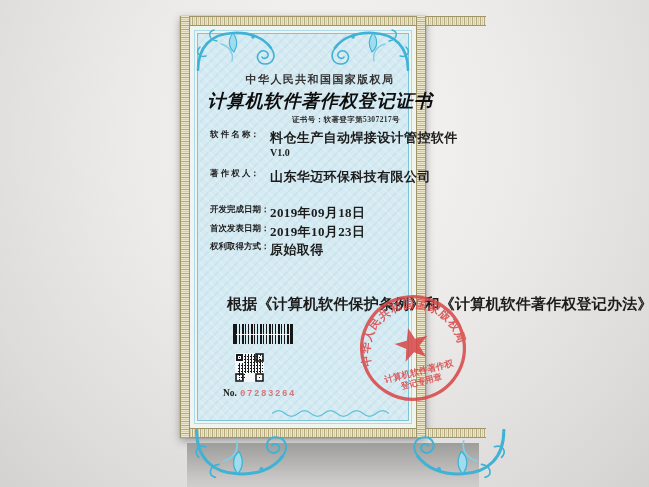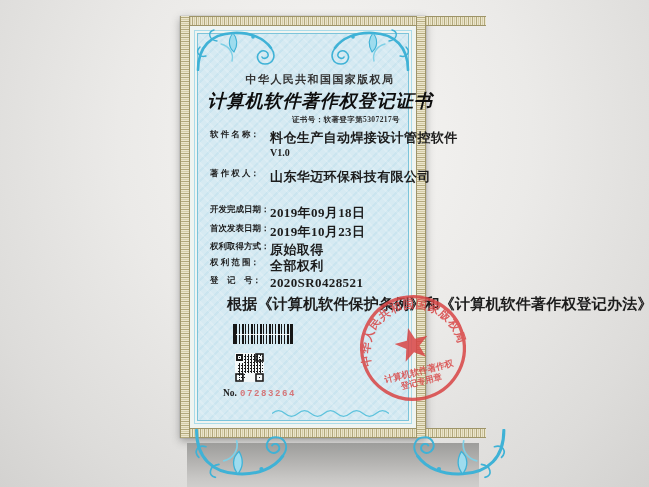--- a/index.html
+++ b/index.html
@@ -151,26 +151,20 @@
     <span class="lab">著 作 权 人：</span><span class="val">山东华迈环保科技有限公司</span>
   </div>
   <div class="txt row" style="top:188px">
     <span class="lab">开发完成日期：</span><span class="val">2019年09月18日</span>
   </div>
   <div class="txt row" style="top:207px">
     <span class="lab">首次发表日期：</span><span class="val">2019年10月23日</span>
   </div>
   <div class="txt row" style="top:225px">
     <span class="lab">权利取得方式：</span><span class="val">原始取得</span>
-  </div>
-  <div class="txt row" style="top:241px">
-    <span class="lab">权 利 范 围：</span><span class="val">全部权利</span>
-  </div>
-  <div class="txt row" style="top:259px">
-    <span class="lab">登　记　号：</span><span class="val">2020SR0428521</span>
   </div>
 
   <div class="txt st1">根据《计算机软件保护条例》和《计算机软件著作权登记办法》的</div>
 
   <div class="barcode"></div>
   <svg class="qr" viewBox="0 0 29 29">
     <defs>
       <pattern id="qrp" width="3" height="3" patternUnits="userSpaceOnUse">
         <rect width="2" height="1" fill="#1a1a1a"></rect>
         <rect x="1" y="1" width="1" height="2" fill="#1a1a1a"></rect>

